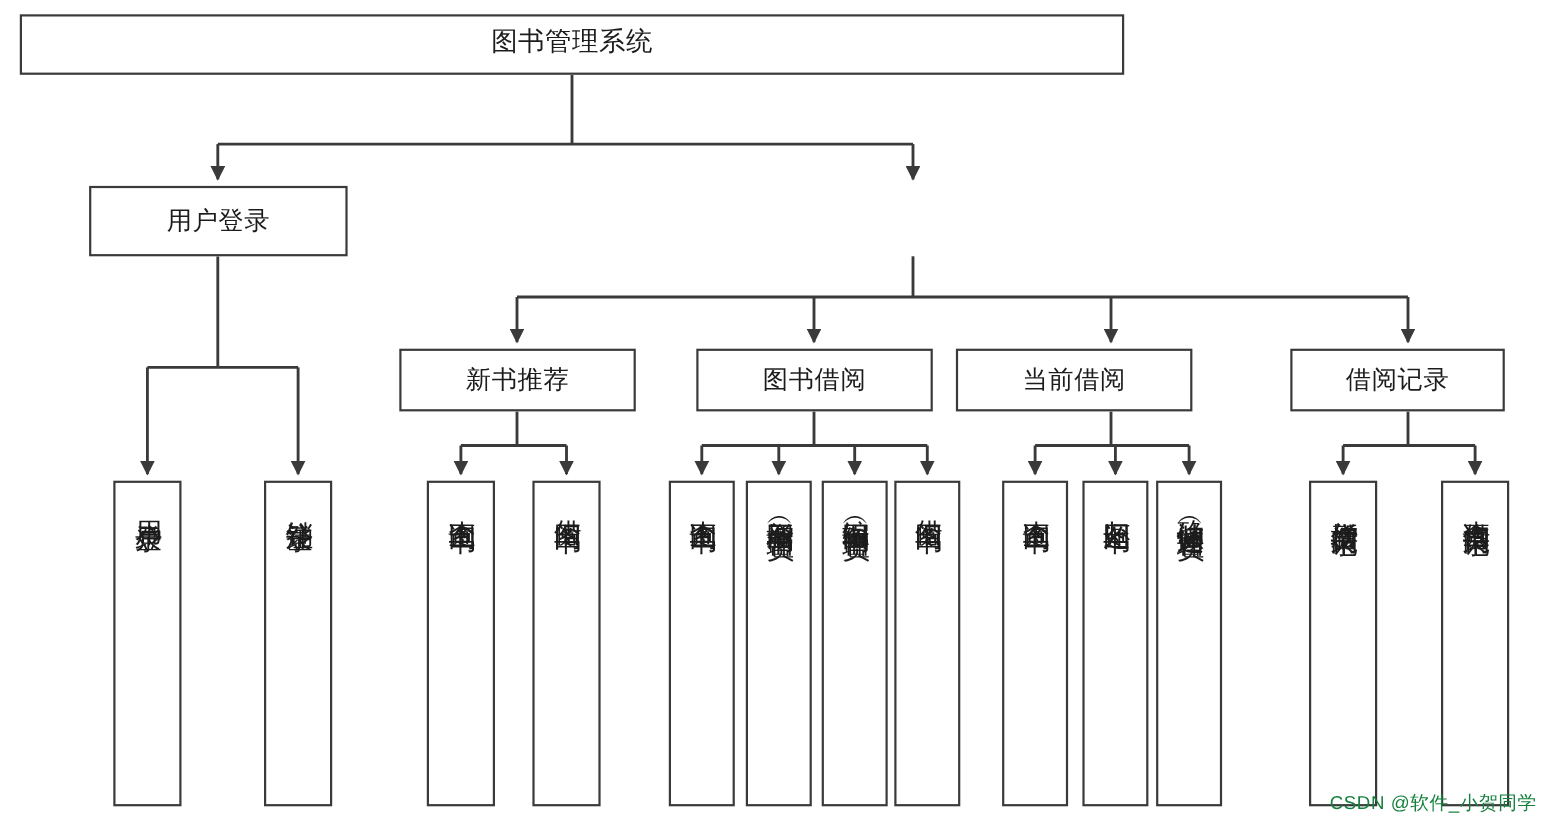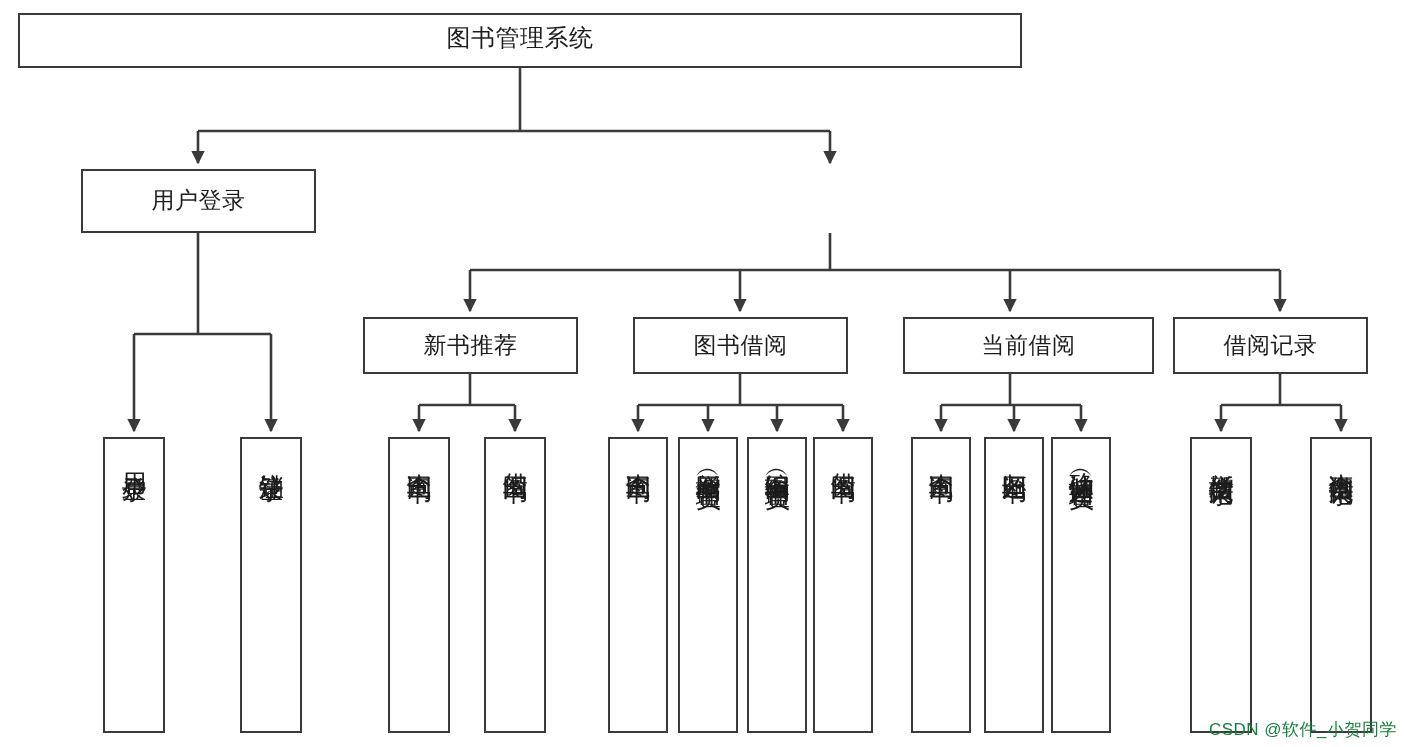--- a/index.html
+++ b/index.html
@@ -131,21 +131,21 @@
   <div class="node horizontal" style="left: 81px; top: 169px; width: 235px; height: 64px;">
     <span>用户登录</span>
   </div>
 
   <div class="node horizontal" style="left: 363px; top: 317px; width: 215px; height: 57px;">
     <span>新书推荐</span>
   </div>
   <div class="node horizontal" style="left: 633px; top: 317px; width: 215px; height: 57px; align-items: center;">
     <span>图书借阅</span>
   </div>
-  <div class="node horizontal" style="left: 903px; top: 317px; width: 251px; height: 57px;">
+  <div class="node horizontal" style="left: 869px; top: 317px; width: 215px; height: 57px;">
     <span>当前借阅</span>
   </div>
   <div class="node horizontal" style="left: 1173px; top: 317px; width: 195px; height: 57px;">
     <span>借阅记录</span>
   </div>
 
   <div class="node vertical" style="left: 103px; top: 437px; width: 62px; height: 296px;">
     <span class="vtext">用户登录</span>
   </div>
   <div class="node vertical" style="left: 240px; top: 437px; width: 62px; height: 296px;">

